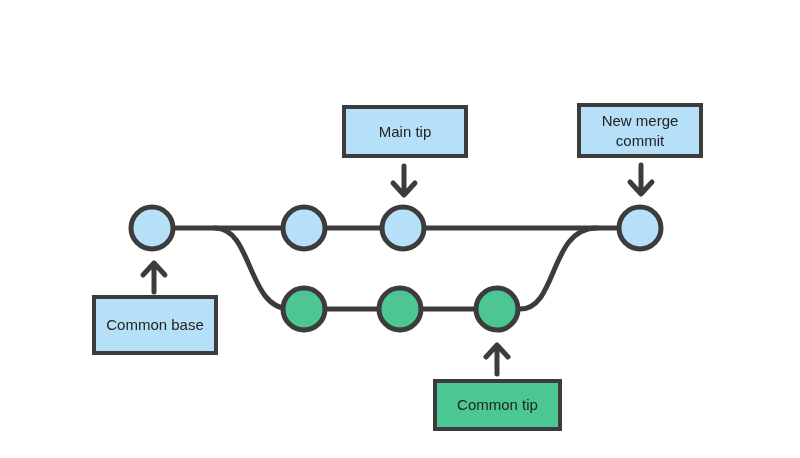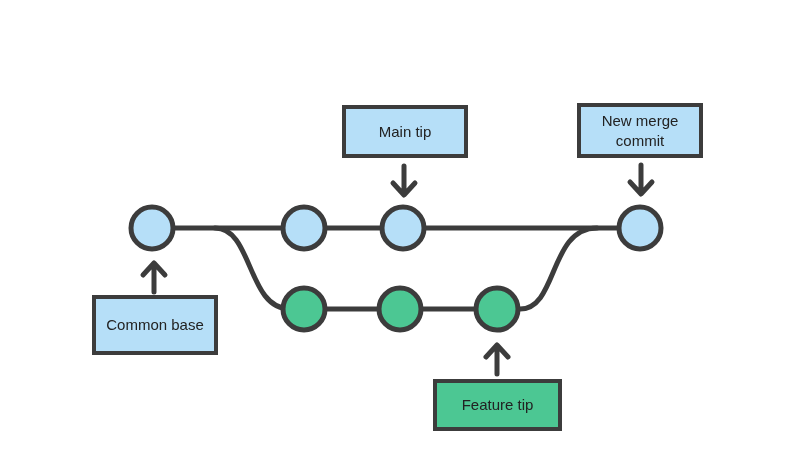--- a/index.html
+++ b/index.html
@@ -90,16 +90,16 @@
 
   <div class="label-box blue" style="left:577px; top:103px; width:126px; height:55px;">
     <span>New merge commit</span>
   </div>
 
   <div class="label-box blue" style="left:92px; top:295px; width:126px; height:60px;">
     <span>Common base</span>
   </div>
 
   <div class="label-box green" style="left:433px; top:379px; width:129px; height:52px;">
-    <span>Feature tip</span>
+    <span>Common tip</span>
   </div>
 
 </div>
 
 </body></html>

